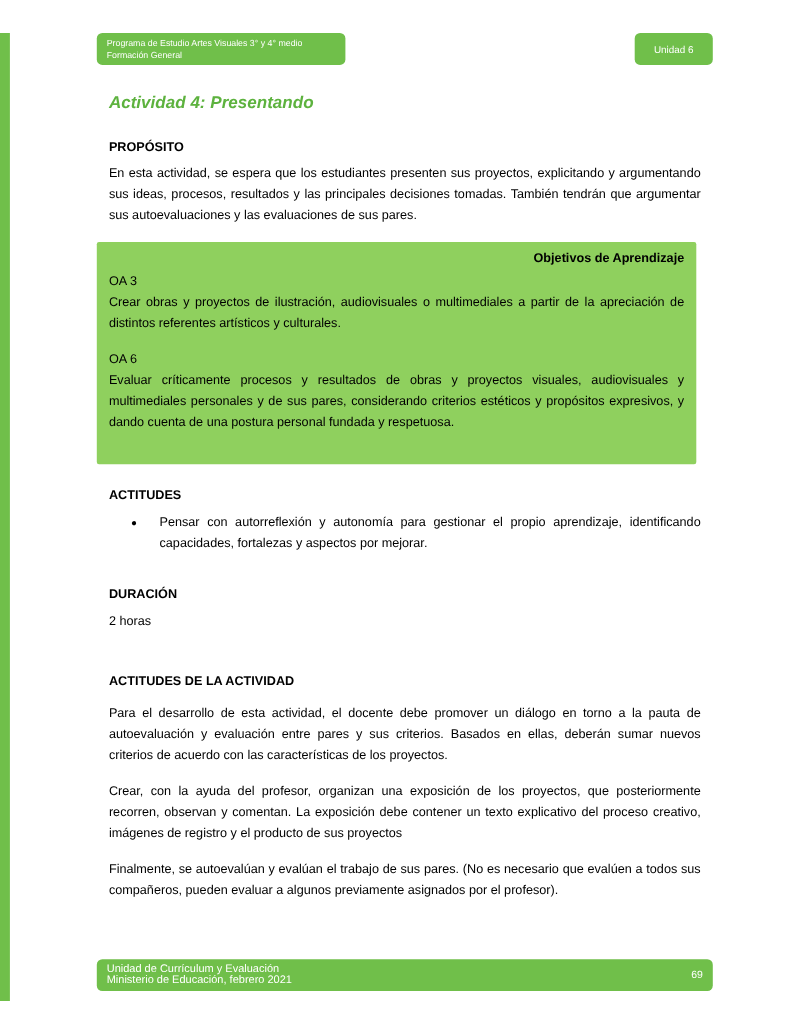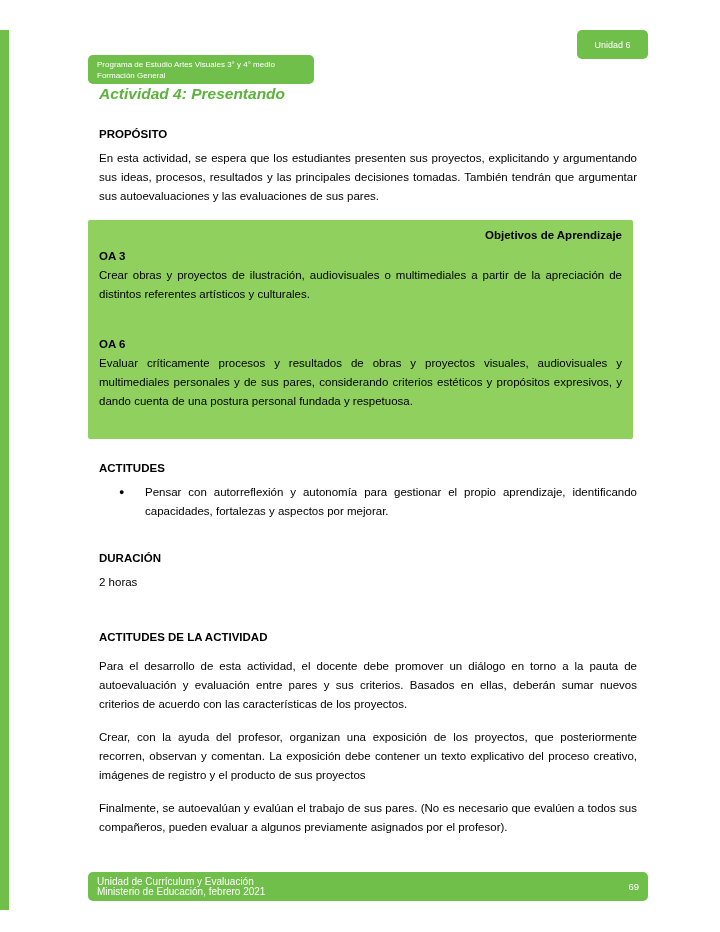--- a/index.html
+++ b/index.html
@@ -22,21 +22,20 @@
     position: absolute;
     left: 88px; top: 30px;
     width: 226px; height: 29px;
     background: #70bf4a;
     border-radius: 5px;
     color: #fff;
     font-size: 8px;
     line-height: 11px;
     padding: 4px 9px;
     box-sizing: border-box;
-    margin-top: 25px;
   }
   .header-right {
     position: absolute;
     left: 577px; top: 30px;
     width: 71px; height: 29px;
     background: #70bf4a;
     border-radius: 5px;
     color: #fff;
     font-size: 9px;
     display: flex;
@@ -73,22 +72,22 @@
     margin: 4px 0 20px -11px;
     padding: 6px 11px 28px 11px;
     box-sizing: border-box;
     border-radius: 2px;
   }
   .oa-heading {
     font-weight: bold;
     margin-bottom: 2px;
     text-align: right;
   }
-  .oa-label { font-weight: bold; }
-  .oa-text { text-align: justify; margin-bottom: 31px; }
+  .oa-label { font-weight: normal; }
+  .oa-text { text-align: justify; margin-bottom: 14px; }
   .oa-item:last-child .oa-text { margin-bottom: 0; }
   .bullet {
     display: flex;
     margin: 2px 0 16px 0;
   }
   .bullet .dot {
     width: 26px;
     padding-left: 20px;
     flex: 0 0 auto;
     font-size: 9px;

